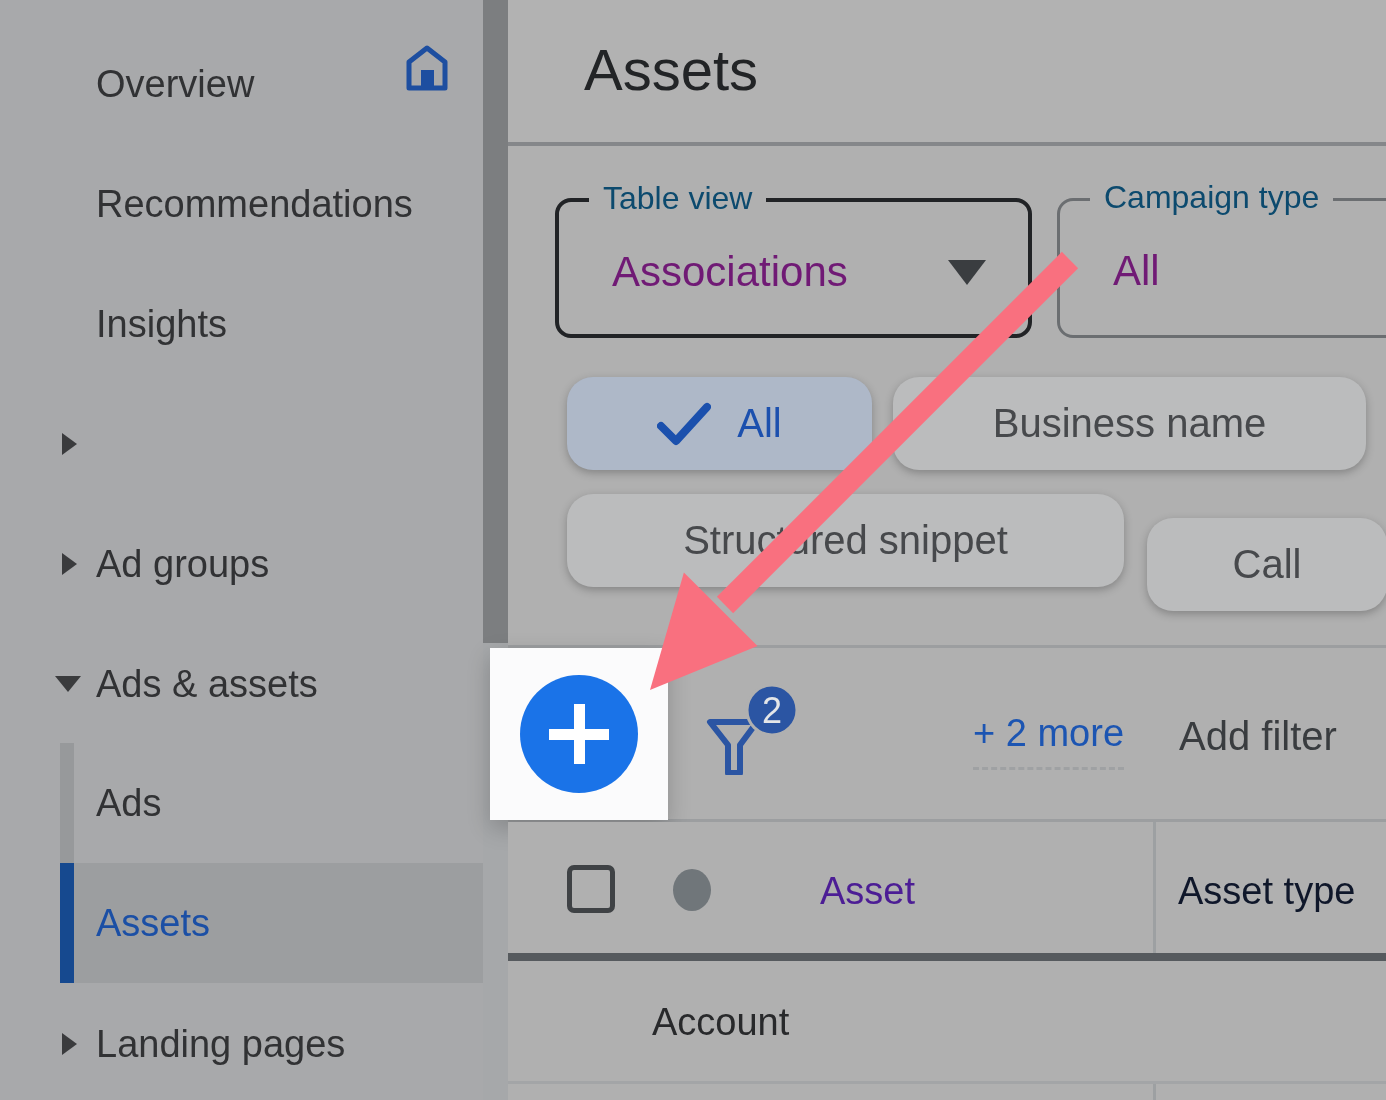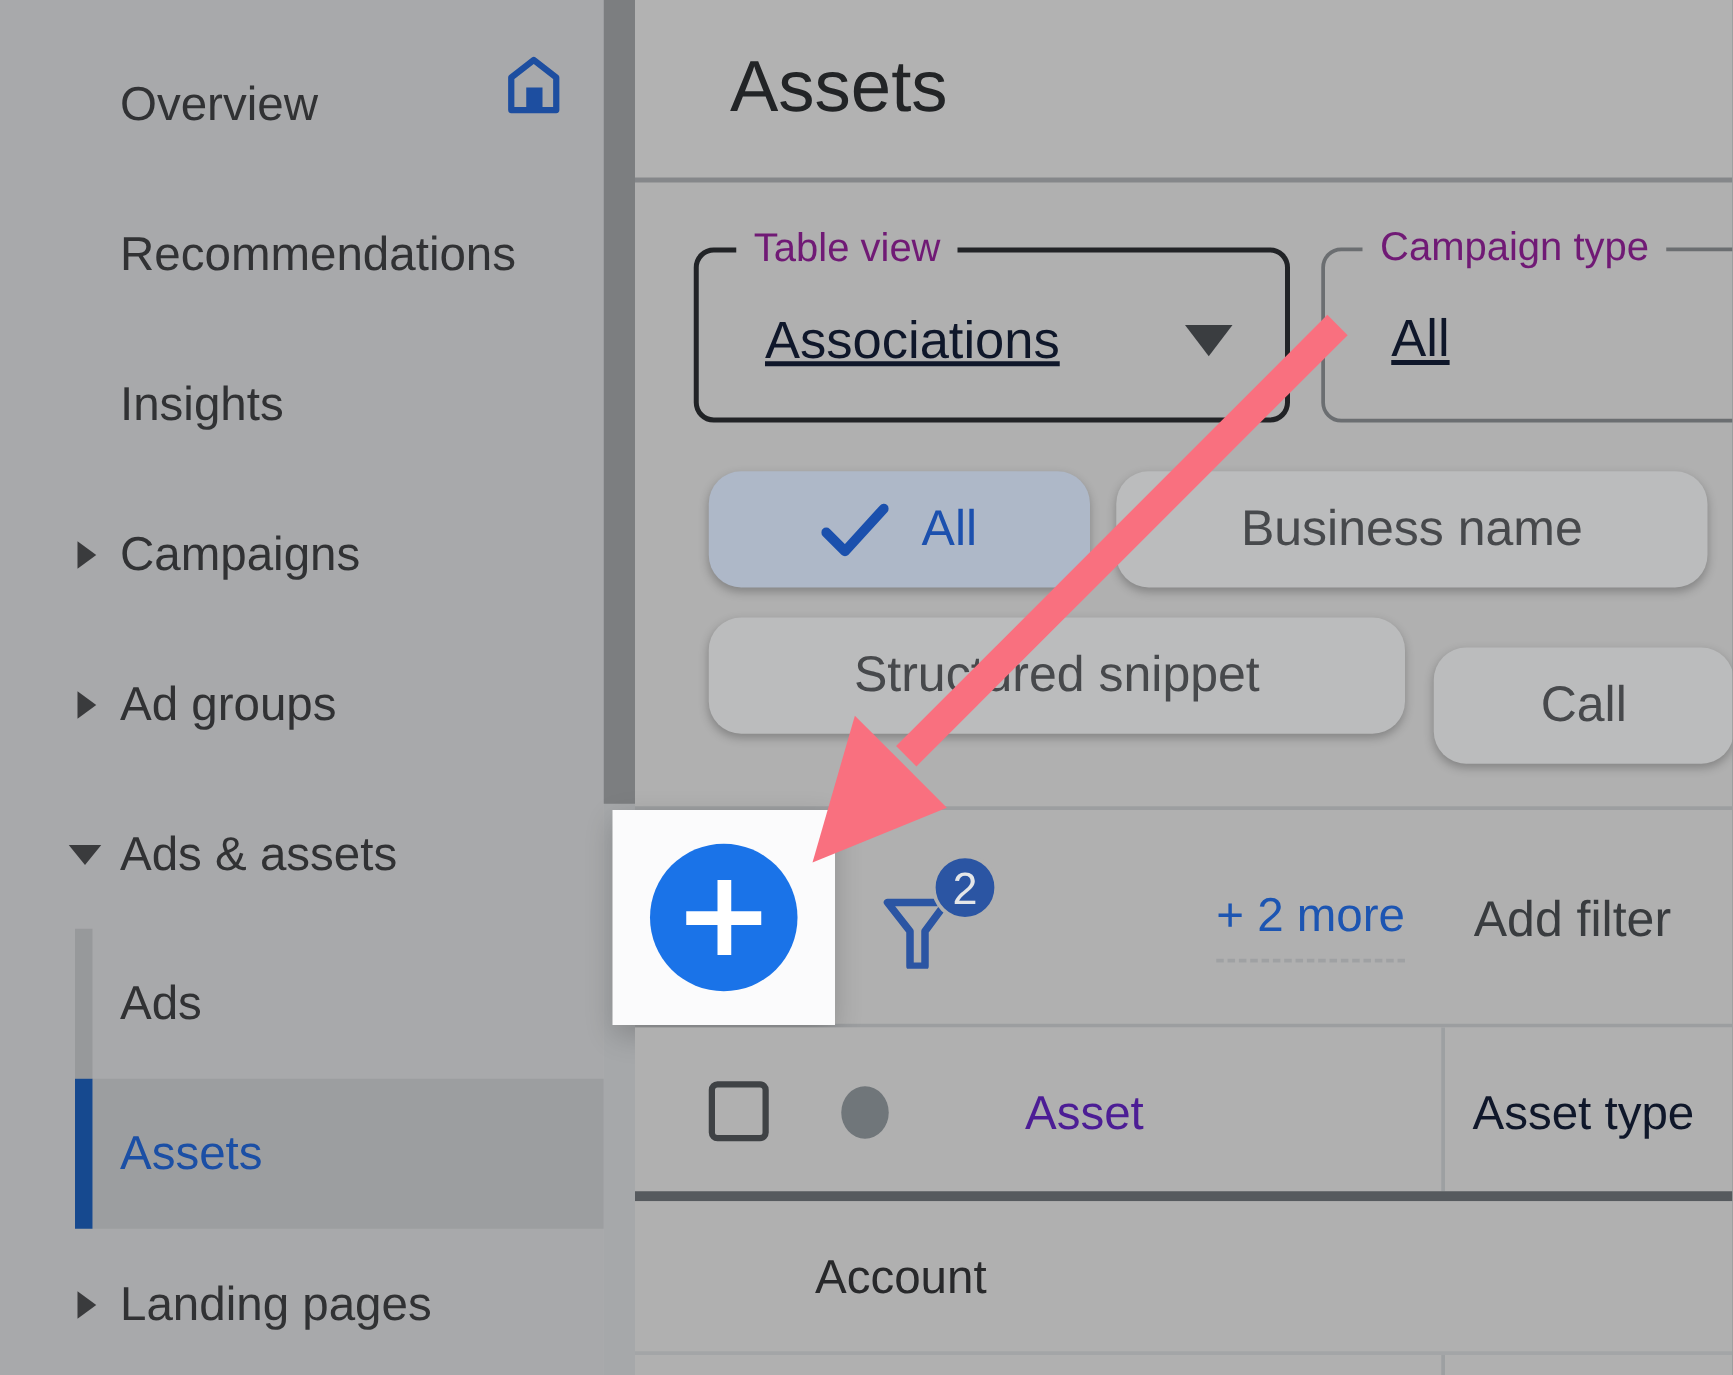--- a/index.html
+++ b/index.html
@@ -25,22 +25,22 @@
   .scroll-thumb{position:absolute;left:483px;top:0;width:25px;height:643px;background:#7c7e80;}
 
   
   .main-header{position:absolute;left:508px;top:0;width:878px;height:146px;background:#b2b2b2;border-bottom:4px solid #85878a;}
   .page-title{position:absolute;left:76px;top:36px;font-size:58px;color:#222426;}
 
   
   .fieldbox{position:absolute;border-radius:16px;cursor:pointer;}
   .fb-tableview{left:1063px;top:198px;width:477px;height:140px;border:4px solid #212326;}
   .fb-campaign{left:1565px;top:198px;width:360px;height:140px;border:3px solid #6b6e71;}
-  .fieldbox .flabel{position:absolute;top:-22px;left:30px;padding:0 14px;background:#b0b0b0;font-size:32px;color:#701a75;white-space:nowrap;}
-  .fieldbox .fvalue{position:absolute;left:53px;top:46px;font-size:42px;color:#0f172a;white-space:nowrap;text-decoration:underline;}
+  .fieldbox .flabel{position:absolute;top:-22px;left:30px;padding:0 14px;background:#b0b0b0;font-size:32px;color:#0c4a6e;white-space:nowrap;}
+  .fieldbox .fvalue{position:absolute;left:53px;top:46px;font-size:42px;color:#701a75;white-space:nowrap;}
   .caret{position:absolute;right:42px;top:58px;width:0;height:0;border-left:19px solid transparent;border-right:19px solid transparent;border-top:25px solid #3a3d40;}
 
   
   .chip{position:absolute;height:93px;border-radius:26px;background:#bbbcbd;display:flex;align-items:center;justify-content:center;
         box-shadow:0 3px 8px rgba(0,0,0,.25);font-size:40px;color:#47494c;cursor:pointer;white-space:nowrap;}
   .chip-all{left:1075px;top:377px;width:305px;background:#aeb8c8;color:#1c50ae;}
   .chip-all .ck{margin-right:26px;display:flex;}
   .chip-bn{left:1401px;top:377px;width:473px;}
   .chip-ss{left:1075px;top:494px;width:557px;}
   .chip-call{left:1655px;top:518px;width:240px;}
@@ -90,21 +90,20 @@
       </span>
     </div>
     <div class="nav-item" style="top:144px">
       <span class="lbl">Recommendations</span>
     </div>
     <div class="nav-item" style="top:264px">
       <span class="lbl">Insights</span>
     </div>
     <div class="nav-item" style="top:384px">
       <span class="tri-right"></span>
-      <span class="lbl">Campaigns</span>
     </div>
     <div class="nav-item" style="top:504px">
       <span class="tri-right"></span>
       <span class="lbl">Ad groups</span>
     </div>
     <div class="nav-item nav-sub" style="top:743px">
       <span class="lbl">Ads</span>
     </div>
     <div class="nav-item" style="top:624px">
       <span class="tri-down"></span>

